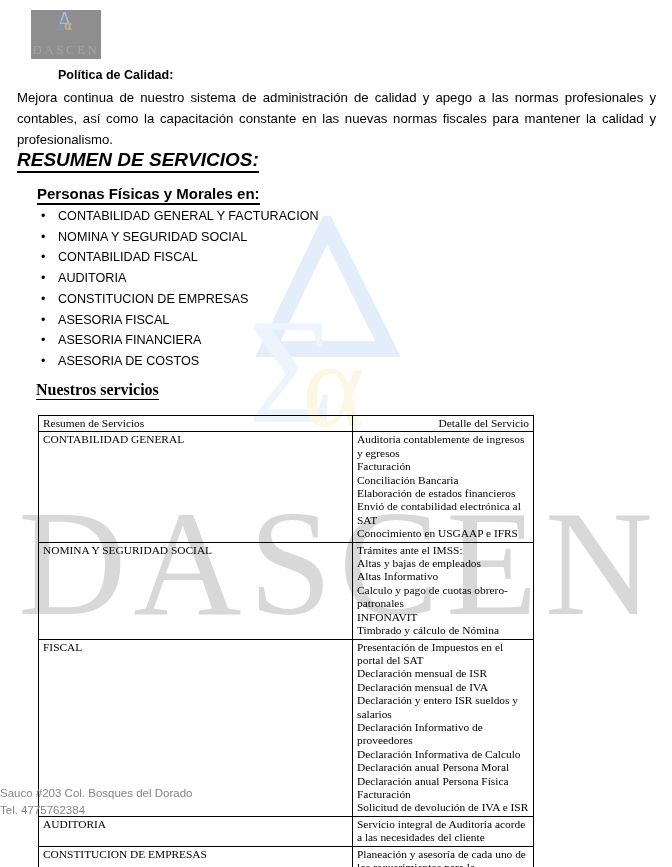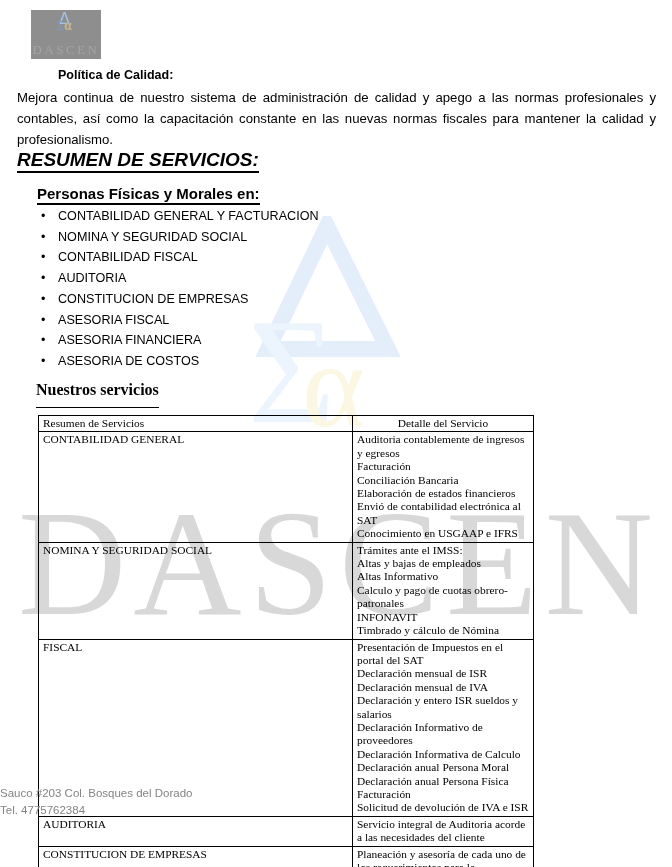--- a/index.html
+++ b/index.html
@@ -47,34 +47,34 @@
   .personas-title span { border-bottom:2px solid #000; padding-bottom:1px; }
 
   .bullets { position:absolute; left:41px; top:206px; margin:0; padding:0; list-style:none; }
   .bullets li { display:flex; font-size:12.6px; line-height:20.7px; }
   .bullets .dot { width:17px; flex:0 0 17px; }
 
   .nuestros-title {
     position:absolute; left:36px; top:381px;
     font-family:"Liberation Serif",serif; font-size:16px; font-weight:bold;
   }
-  .nuestros-title span { border-bottom:1.5px solid #000; padding-bottom:9px; }
+  .nuestros-title span { border-bottom:1.5px solid #000; padding-bottom:1px; }
 
   
   table.services {
     position:absolute; left:38px; top:415px; width:496px;
     border-collapse:collapse; font-family:"Liberation Serif",serif;
     font-size:11.4px; table-layout:fixed; background:transparent;
   }
   table.services th, table.services td {
     border:1px solid #000; vertical-align:top; padding:1px 4px;
     font-weight:normal; line-height:13.4px; background:transparent;
   }
   th.c1 { text-align:left; width:305px; }
-  th.c2 { text-align:center; }
+  th.c2 { text-align:right; }
 
   
   .footer {
     position:absolute; left:0; top:785px; width:100%;
     font-size:11.5px; line-height:17px; color:#848484;
   }
 </style>
 </head>
 <body>
 

